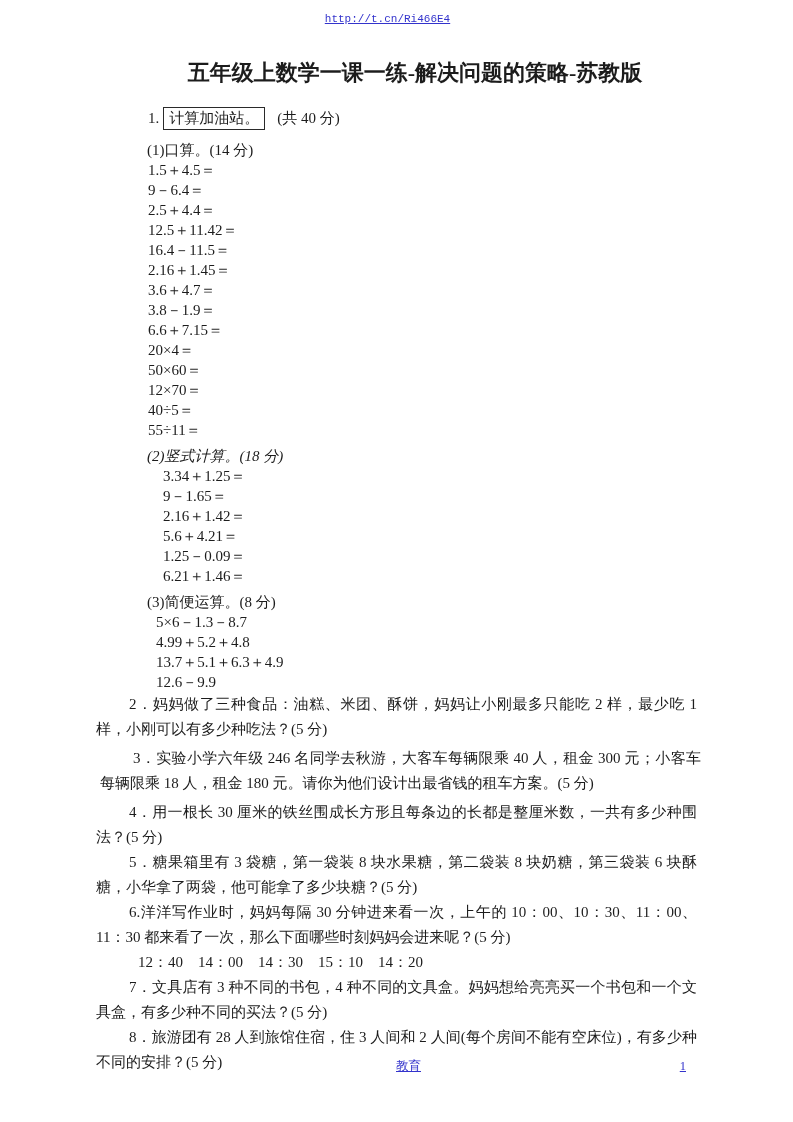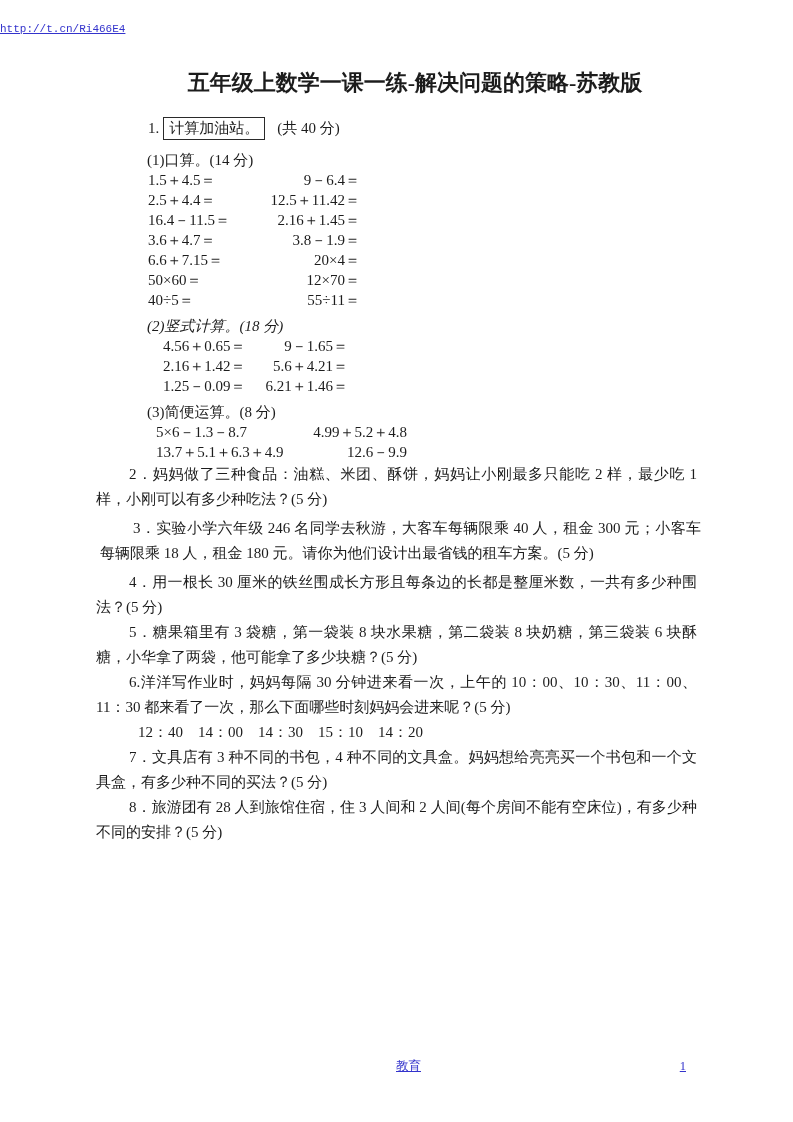--- a/index.html
+++ b/index.html
@@ -17,22 +17,22 @@
     overflow: hidden;
   }
   .content {
     position: absolute;
     left: 96px;
     top: 0;
     width: 601px;
   }
   
   .top-link-row {
-    padding-top: 19px;
-    text-align: left;
+    padding-top: 9px;
+    text-align: center;
     padding-right: 18px;
     line-height: 16px;
   }
   .top-link-row a {
     font-family: "Liberation Mono", "DejaVu Sans Mono", monospace;
     font-size: 11px;
     color: #3333cc;
     text-decoration: underline;
     cursor: pointer;
   }
@@ -71,25 +71,26 @@
   }
   .sub-heading.h1 { margin-top: 9px; }
   .sub-heading.h2 { margin-top: 6px; font-style: italic; }
   .sub-heading.h3 { margin-top: 6px; }
   .eq-row {
     display: flex;
     justify-content: space-between;
     font-size: 15px;
     line-height: 20px;
     white-space: nowrap;
+    flex-direction: column;
   }
   .eq-row.oral  { margin-left: 52px; width: 212px; }
   .eq-row.vert  { margin-left: 67px; width: 185px; }
   .eq-row.simp  { margin-left: 60px; width: 251px; }
-  .eq-right { text-align: center; }
+  .eq-right { text-align: left; }
   
   .question {
     font-size: 15px;
     line-height: 25px;
     text-align: justify;
     text-indent: 2.2em;
     width: 601px;
   }
   .q2 { margin-top: 4px; }
   .q3 { margin-top: 30px; }
@@ -175,21 +176,21 @@
       <span class="eq-left">50×60＝</span>
       <span class="eq-right">12×70＝</span>
     </div>
     <div class="eq-row oral">
       <span class="eq-left">40÷5＝</span>
       <span class="eq-right">55÷11＝</span>
     </div>
 
     <div class="sub-heading h2">(2)竖式计算。(18 分)</div>
     <div class="eq-row vert">
-      <span class="eq-left">4.56＋0.65＝</span>
+      <span class="eq-left">3.34＋1.25＝</span>
       <span class="eq-right">9－1.65＝</span>
     </div>
     <div class="eq-row vert">
       <span class="eq-left">2.16＋1.42＝</span>
       <span class="eq-right">5.6＋4.21＝</span>
     </div>
     <div class="eq-row vert">
       <span class="eq-left">1.25－0.09＝</span>
       <span class="eq-right">6.21＋1.46＝</span>
     </div>

